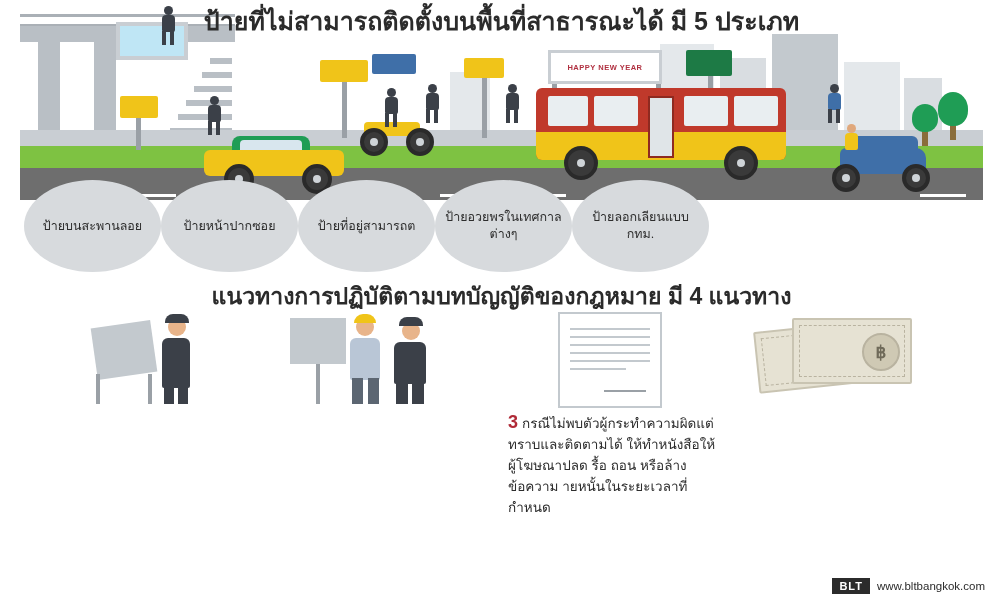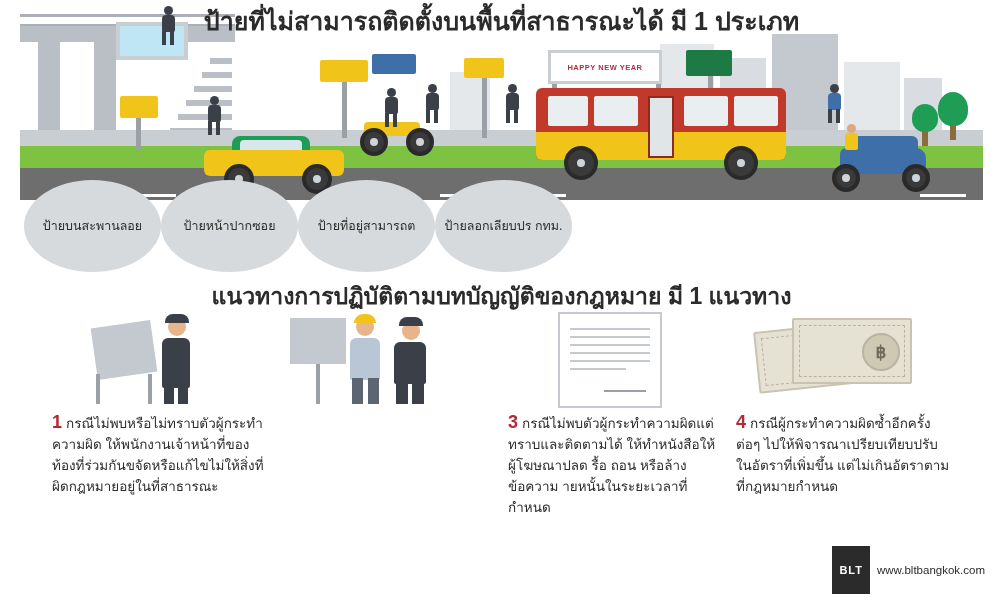--- a/index.html
+++ b/index.html
@@ -465,33 +465,33 @@
     align-items: center;
     gap: 7px;
     z-index: 20;
   }
   .footer-logo {
     background: #2b2b2b;
     color: #ffffff;
     font-size: 11px;
     font-weight: bold;
     letter-spacing: 1px;
-    padding: 18px 7px;
+    padding: 2px 7px;
   }
   .footer-url {
     font-size: 11.5px;
     color: #2b2b2b;
   }
 </style>
 </head>
 <body>
 
 <div class="page">
 
-  <div class="top-title">ป้ายที่ไม่สามารถติดตั้งบนพื้นที่สาธารณะได้ มี 1 ประเภท</div>
+  <div class="top-title">ป้ายที่ไม่สามารถติดตั้งบนพื้นที่สาธารณะได้ มี 5 ประเภท</div>
 
   <div class="scene">
 
     <div class="sky"></div>
 
     <div class="bld light" style="left:640px;top:44px;width:54px;height:92px;"></div>
     <div class="bld" style="left:700px;top:58px;width:46px;height:78px;"></div>
     <div class="bld dark" style="left:752px;top:34px;width:66px;height:102px;"></div>
     <div class="bld light" style="left:824px;top:62px;width:56px;height:74px;"></div>
     <div class="bld" style="left:884px;top:78px;width:38px;height:58px;"></div>
@@ -636,40 +636,38 @@
     <div class="tree-trunk" style="left:930px;top:118px;"></div>
     <div class="tree-top" style="left:918px;top:92px;width:30px;height:34px;"></div>
     <div class="tree-trunk" style="left:902px;top:124px;"></div>
     <div class="tree-top" style="left:892px;top:104px;width:26px;height:28px;"></div>
   </div>
 
   <div class="bubbles">
     <div class="bubble">ป้ายบนสะพานลอย</div>
     <div class="bubble">ป้ายหน้าปากซอย</div>
     <div class="bubble">ป้ายที่อยู่สามารถต</div>
-    <div class="bubble">ป้ายลอกเลียบปร กทม.</div>
+    <div class="bubble">ป้ายอวยพรในเทศกาลต่างๆ</div>
+    <div class="bubble">ป้ายลอกเลียนแบบ กทม.</div>
   </div>
 
-  <div class="second-title">แนวทางการปฏิบัติตามบทบัญญัติของกฎหมาย มี 1 แนวทาง</div>
+  <div class="second-title">แนวทางการปฏิบัติตามบทบัญญัติของกฎหมาย มี 4 แนวทาง</div>
 
   <div class="cols">
 
     <div class="col">
       <div class="col-art">
         <div class="art-box" style="left:42px;top:12px;width:60px;height:52px;transform:rotate(-8deg);"></div>
         <div class="art-box" style="left:44px;top:62px;width:4px;height:30px;background:#9aa0a6;"></div>
         <div class="art-box" style="left:96px;top:62px;width:4px;height:30px;background:#9aa0a6;"></div>
         <div class="art-person-dark" style="left:110px;top:26px;width:28px;height:50px;border-radius:6px 6px 2px 2px;"></div>
         <div class="art-person-dark" style="left:116px;top:6px;width:18px;height:18px;border-radius:50%;background:#e8b48a;"></div>
         <div class="art-person-dark" style="left:113px;top:2px;width:24px;height:9px;border-radius:8px 8px 0 0;"></div>
         <div class="art-person-dark" style="left:112px;top:74px;width:10px;height:18px;"></div>
         <div class="art-person-dark" style="left:126px;top:74px;width:10px;height:18px;"></div>
-      </div>
-      <div class="col-text">
-        <span class="num">1</span><span>กรณีไม่พบหรือไม่ทราบตัวผู้กระทำความผิด ให้พนักงานเจ้าหน้าที่ของท้องที่ร่วมกันขจัดหรือแก้ไขไม่ให้สิ่งที่ผิดกฎหมายอยู่ในที่สาธารณะ</span>
       </div>
     </div>
 
     <div class="col">
       <div class="col-art">
         <div class="art-box" style="left:10px;top:6px;width:56px;height:46px;"></div>
         <div class="art-box" style="left:36px;top:52px;width:4px;height:40px;background:#9aa0a6;"></div>
         <div class="art-person-dark" style="left:76px;top:6px;width:18px;height:18px;border-radius:50%;background:#e8b48a;"></div>
         <div class="art-person-dark" style="left:74px;top:2px;width:22px;height:9px;border-radius:9px 9px 0 0;background:#f0c419;"></div>
         <div class="art-person-dark" style="left:70px;top:26px;width:30px;height:42px;border-radius:6px 6px 2px 2px;background:#b9c6d6;"></div>
@@ -703,23 +701,20 @@
     <div class="col">
       <div class="col-art">
         <div class="money" style="left:20px;top:14px;width:110px;height:58px;transform:rotate(-6deg);">
           <div class="money-inner" style="left:5px;top:5px;right:5px;bottom:5px;"></div>
         </div>
         <div class="money" style="left:56px;top:6px;width:116px;height:62px;">
           <div class="money-inner" style="left:5px;top:5px;right:5px;bottom:5px;"></div>
           <div class="coin" style="left:68px;top:13px;width:34px;height:34px;">฿</div>
         </div>
       </div>
-      <div class="col-text">
-        <span class="num">4</span><span>กรณีผู้กระทำความผิดซ้ำอีกครั้ง ต่อๆ ไปให้พิจารณาเปรียบเทียบปรับในอัตราที่เพิ่มขึ้น แต่ไม่เกินอัตราตามที่กฎหมายกำหนด</span>
-      </div>
     </div>
   </div>
 
   <div class="footer">
     <div class="footer-logo">BLT</div>
     <div class="footer-url">www.bltbangkok.com</div>
   </div>
 
 </div>
 

